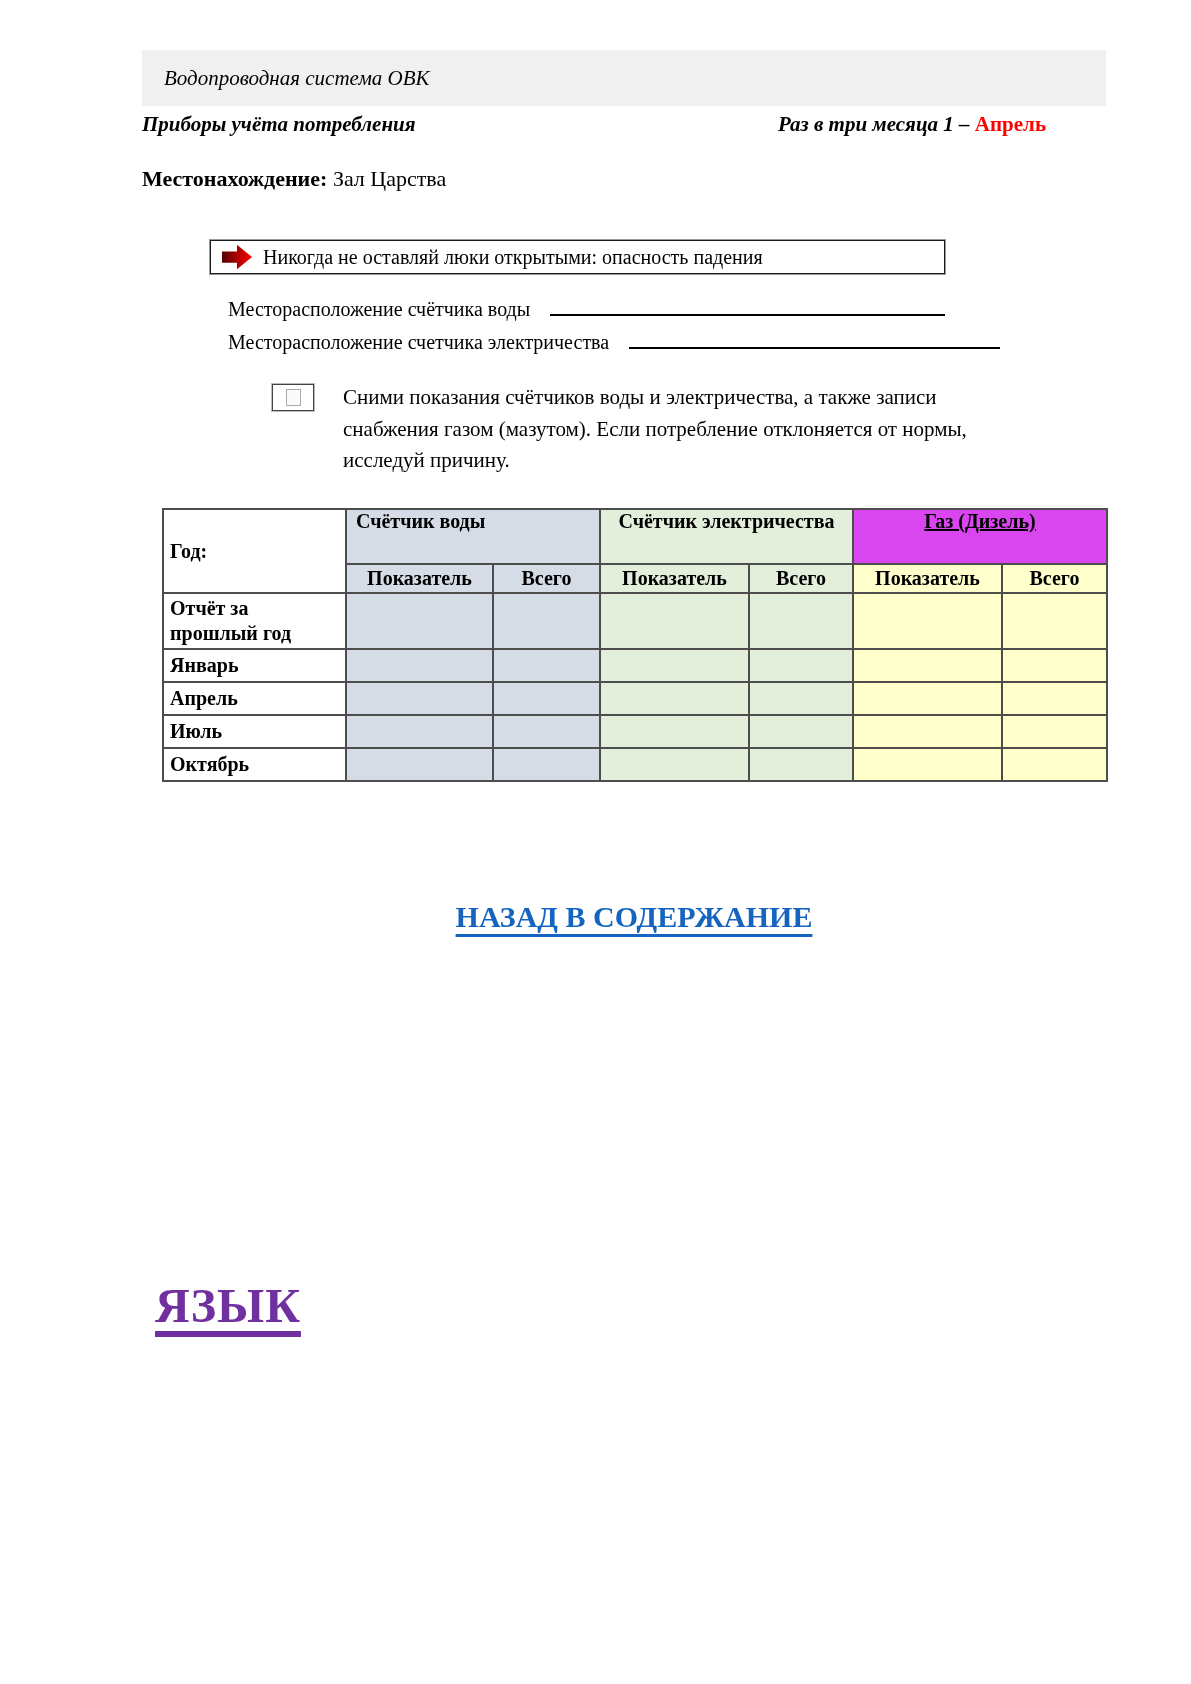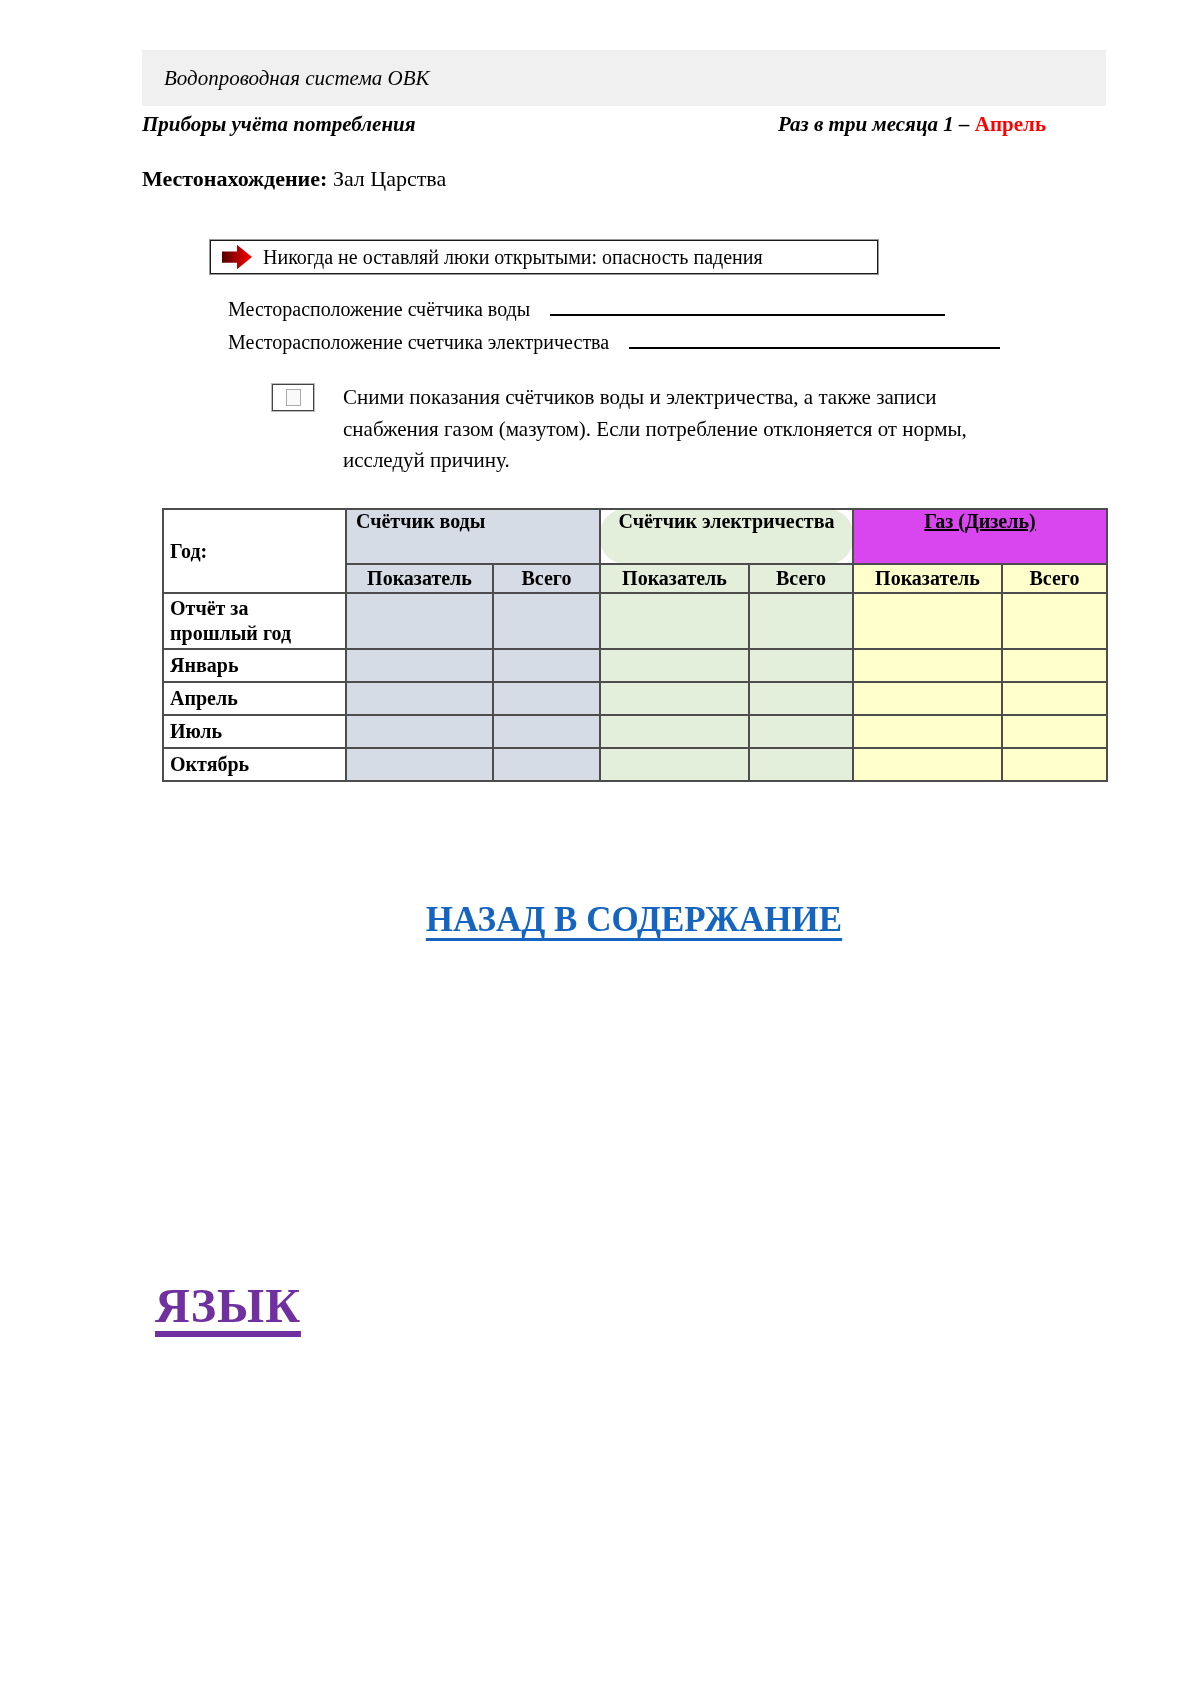--- a/index.html
+++ b/index.html
@@ -26,21 +26,21 @@
     font-weight:bold;font-style:italic;font-size:21px;
   }
   .subheader .right{margin-right:60px;}
   .subheader .month{font-style:normal;}
   .location{
     position:absolute;left:142px;top:166px;font-size:22px;
   }
   .location .lbl{font-weight:bold;}
   
   .warning-box{
-    position:absolute;left:210px;top:240px;width:668px;height:34px;
+    position:absolute;left:210px;top:240px;width:735px;height:34px;
     border:1px solid #1a1a1a;outline:1px solid #9a9a9a;
     display:flex;align-items:center;box-sizing:border-box;
     font-size:20px;background:#fff;
   }
   .warning-box .arrow{width:30px;height:26px;margin-left:11px;flex:0 0 auto;display:block;}
   .warning-box .wtext{margin-left:11px;white-space:nowrap;}
   
   .meter-lines{position:absolute;left:228px;top:298px;font-size:20px;}
   .meter-line{display:flex;align-items:baseline;height:33px;gap:20px;}
   .meter-line .lab{white-space:nowrap;}
@@ -75,21 +75,21 @@
   td.group.left{text-align:left;padding-left:9px;}
   td.sub{text-align:center;margin-top:40px;}
   td.rowlab{background:#fff;text-align:left;padding-left:9px;vertical-align:middle;line-height:1.25;}
   tr.r-group{height:55px;}
   tr.r-sub{height:29px;}
   tr.r-last{height:56px;}
   tr.r-m{height:33px;}
   
   .back-link{
     position:absolute;left:162px;top:900px;width:944px;text-align:center;
-    font-size:35px;font-weight:bold;
+    font-size:30px;font-weight:bold;
     text-decoration:underline;text-decoration-thickness:3px;text-underline-offset:7px;
     cursor:pointer;
   }
   .lang-link{
     position:absolute;left:155px;top:1278px;
     font-size:48px;font-weight:bold;letter-spacing:1px;
     text-decoration:underline;text-decoration-thickness:6px;text-underline-offset:9px;
     cursor:pointer;
   }
 </style>
@@ -150,21 +150,21 @@
         <col style="width:107px">
       <col style="width:149px">
         <col style="width:104px">
         <col style="width:149px">
         <col style="width:105px">
     </colgroup>
     <tbody>
       <tr class="r-group">
         <td class="year-cell" rowspan="2">Год:</td>
         <td class="group left" colspan="2" style="background-color: rgb(214, 220, 229);">Счётчик воды</td>
-        <td class="group" colspan="2" style="background-color: rgb(227, 238, 219); border-radius: 25px;">Счётчик электричества</td>
+        <td class="group" colspan="2" style="background-color: rgb(227, 238, 219);">Счётчик электричества</td>
         <td class="group" colspan="2" style="background-color: #d946ef; text-decoration: underline;">Газ (Дизель)</td>
       </tr>
       <tr class="r-sub">
         <td class="sub" style="background-color: rgb(214, 220, 229);">Показатель</td>
         <td class="sub" style="background-color: rgb(214, 220, 229);">Всего</td>
         <td class="sub" style="background-color: rgb(227, 238, 219);">Показатель</td>
         <td class="sub" style="background-color: rgb(227, 238, 219);">Всего</td>
         <td class="sub" style="background-color: rgb(255, 255, 204);">Показатель</td>
         <td class="sub" style="background-color: rgb(255, 255, 204);">Всего</td>
       </tr>

